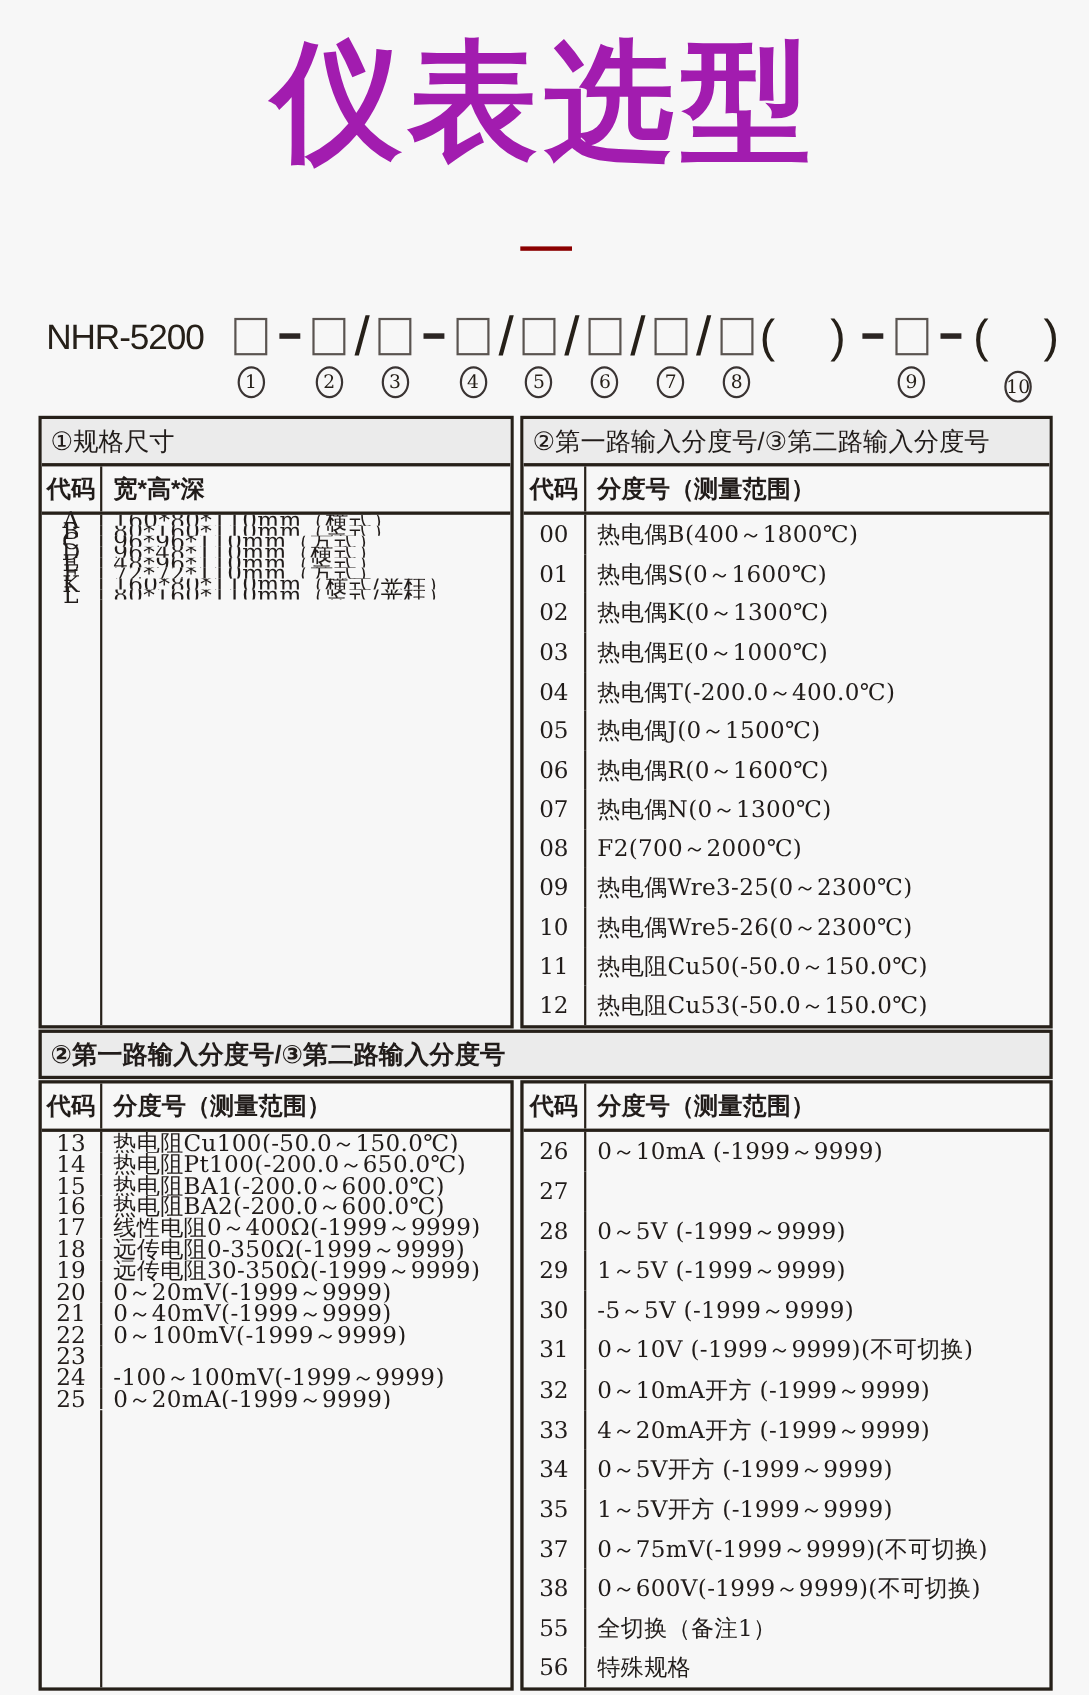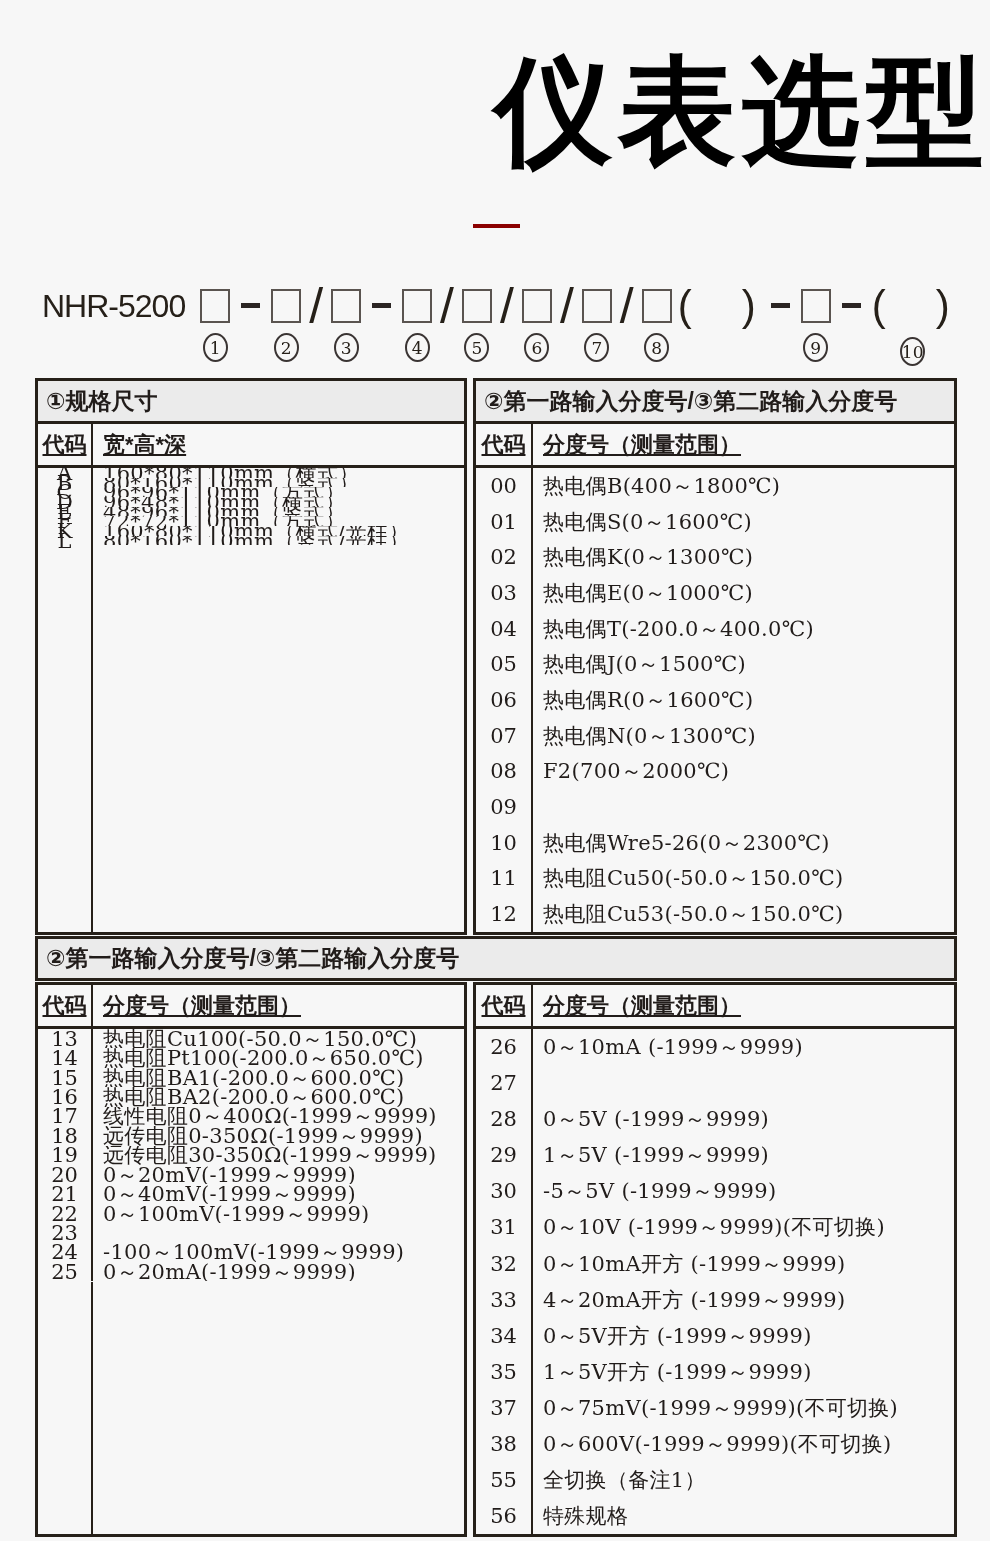--- a/index.html
+++ b/index.html
@@ -3,53 +3,53 @@
 <meta charset="utf-8">
 <style>
   html,body{margin:0;padding:0;}
   .page{
     position:relative;width:990px;height:1541px;background:#f7f7f7;
     overflow:hidden;color:#211c1a;
     font-family:"Liberation Sans","DejaVu Sans",sans-serif;
   }
   
   .big-title{
-    position:absolute;top:47px;left:0;width:100%;margin:0;
-    text-align:right;font-size:118px;font-weight:900;letter-spacing:6px;
-    color:#000000;line-height:1.1;
+    position:absolute;top:29px;left:0;width:100%;margin:0;
+    text-align:center;font-size:118px;font-weight:900;letter-spacing:6px;
+    color:#a21caf;line-height:1.1;
   }
   .red-divider{position:absolute;top:224px;left:473px;width:47px;height:4px;background:#8b0000;}
   
   .model-line{
     position:absolute;top:289px;left:42px;right:10px;
     display:flex;align-items:flex-start;
   }
-  .m-label{font-size:32px;letter-spacing:-1px;line-height:34px;margin-right:12px;color:#262019;white-space:nowrap;}
+  .m-label{font-size:32px;letter-spacing:-1px;line-height:34px;margin-right:25px;color:#262019;white-space:nowrap;}
   .unit{display:flex;flex-direction:column;align-items:center;margin:0 3px;}
   .m-box{width:30px;height:34px;border:2px solid #5a5450;box-sizing:border-box;background:transparent;}
   .m-circ{
     width:25px;height:29px;margin-top:10px;border:2px solid #3a3433;border-radius:50%;
     box-sizing:border-box;display:flex;align-items:center;justify-content:center;
     font-family:"DejaVu Serif","Liberation Serif",serif;font-size:17px;color:#262019;
   }
   .m-dash{width:19px;height:5px;background:#2b2523;font-size:0;display:inline-block;margin:14px 8px 0 8px;}
   .m-slash{font-size:50px;line-height:1;font-weight:400;margin:-8px 5px 0 5px;color:#262019;}
   .m-paren{font-size:42px;line-height:1;font-weight:300;margin-top:-4px;letter-spacing:4px;color:#262019;white-space:pre;}
   
   .tables-top,.tables-bottom{position:absolute;left:35px;width:922px;display:flex;gap:6px;}
   .tables-top{top:378px;height:557px;}
   .tables-bottom{top:982px;height:555px;}
   .t-outer{border:3px solid #262019;box-sizing:border-box;display:flex;flex-direction:column;background:#f7f7f7;}
   .t-left{width:432px;}
   .t-right{width:484px;}
   .t-title{
     height:40px;flex:0 0 40px;background:#ebebeb;border-bottom:3px solid #262019;
-    font-size:23px;font-weight:bold;line-height:40px;padding:0 8px;white-space:nowrap;overflow:hidden;
-  }
-  .t-head{flex:0 0 41px;height:41px;border-bottom:3px solid #262019;display:flex;font-weight:bold;font-size:22px;text-decoration:underline;}
+    font-size:23px;font-weight:normal;line-height:40px;padding:0 8px;white-space:nowrap;overflow:hidden;
+  }
+  .t-head{flex:0 0 41px;height:41px;border-bottom:3px solid #262019;display:flex;font-weight:bold;font-size:22px;}
   .t-head .code{border-right:2px solid #262019;display:flex;align-items:center;justify-content:center;box-sizing:border-box;}
   .t-head .val{flex:1;padding-left:10px;display:flex;align-items:center;white-space:nowrap;overflow:hidden;}
   .w55{width:55px;flex:0 0 55px;}
   .w57{width:57px;flex:0 0 57px;}
   .t-body{flex:1;display:flex;flex-direction:column;min-height:0;}
   .t-row{flex:1;display:flex;min-height:0;font-family:"DejaVu Serif","Liberation Serif",serif;font-size:21px;}
   .t-row .code{border-right:2px solid #262019;display:flex;align-items:center;justify-content:center;box-sizing:border-box;}
   .t-row .val{flex:1;padding-left:10px;display:flex;align-items:center;white-space:nowrap;overflow:hidden;letter-spacing:0.3px;}
   .t-fill5{flex:5;}
   .t-fill1{flex:1;}
@@ -229,20 +229,21 @@
             <div class="val">热电偶N(0～1300℃)</div>
           </div>
 
           <div class="t-row">
             <div class="code w57">08</div>
             <div class="val">F2(700～2000℃)</div>
           </div>
 
           <div class="t-row">
             <div class="code w57">09</div>
+            <div class="val">热电偶Wre3-25(0～2300℃)</div>
           </div>
 
           <div class="t-row">
             <div class="code w57">10</div>
             <div class="val">热电偶Wre5-26(0～2300℃)</div>
           </div>
 
           <div class="t-row">
             <div class="code w57">11</div>
             <div class="val">热电阻Cu50(-50.0～150.0℃)</div>

